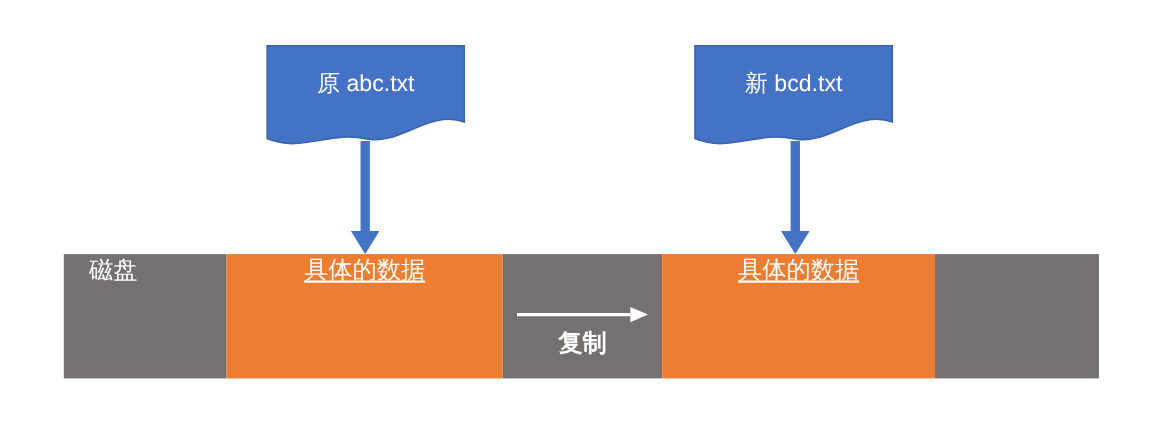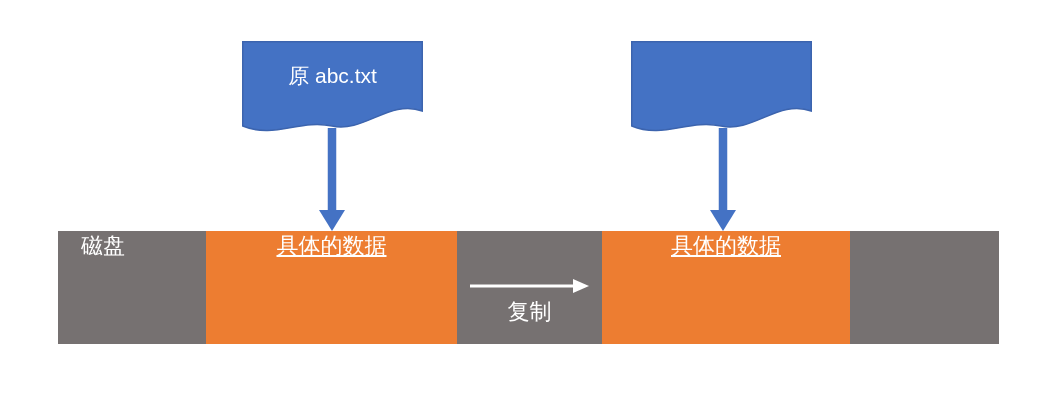--- a/index.html
+++ b/index.html
@@ -54,20 +54,21 @@
     white-space: nowrap;
   }
   .seg-gray   { background: var(--gray, #767171); }
   .seg-orange { background: var(--orange, #ED7D31); justify-content: center; text-decoration: underline; }
   .seg-disk   { padding-left: 23px; }
   .seg-copy {
     flex-direction: column;
     justify-content: center;
     align-items: center;
     padding-top: 30px;
+    font-weight: bold;
   }
   .copy-arrow svg { display: block; width: 120px; height: 16px; }
   .copy-label { margin-top: 3px; font-size: 22px; color: #ffffff; }
 </style>
 </head>
 <body>
 
 <div class="canvas">
 
   <div class="doc-shape" style="left:242px">
@@ -75,20 +76,21 @@
       <path d="M0.75,0.75 H180.25 V70 C148,58 122,92 90,85 C58,78 32,98 0.75,85 Z" style="fill:var(--blue,#4472C4); stroke:var(--blue_border,#3C64AE); stroke-width:1.5"></path>
     </svg>
   </div>
   <div class="doc-label" style="left:242px">原 abc.txt</div>
 
   <div class="doc-shape" style="left:631px">
     <svg viewBox="0 0 181 92">
       <path d="M0.75,0.75 H180.25 V70 C148,58 122,92 90,85 C58,78 32,98 0.75,85 Z" style="fill:var(--blue,#4472C4); stroke:var(--blue_border,#3C64AE); stroke-width:1.5"></path>
     </svg>
   </div>
+  <div class="doc-label" style="left:631px">新 bcd.txt</div>
 
   <div class="down-arrow" style="left:319px">
     <svg viewBox="0 0 26 103">
       <rect x="8.75" y="0" width="8.5" height="84" style="fill:var(--blue,#4472C4)"></rect>
       <polygon points="0,82 26,82 13,103" style="fill:var(--blue,#4472C4)"></polygon>
     </svg>
   </div>
 
   <div class="down-arrow" style="left:710px">
     <svg viewBox="0 0 26 103">

